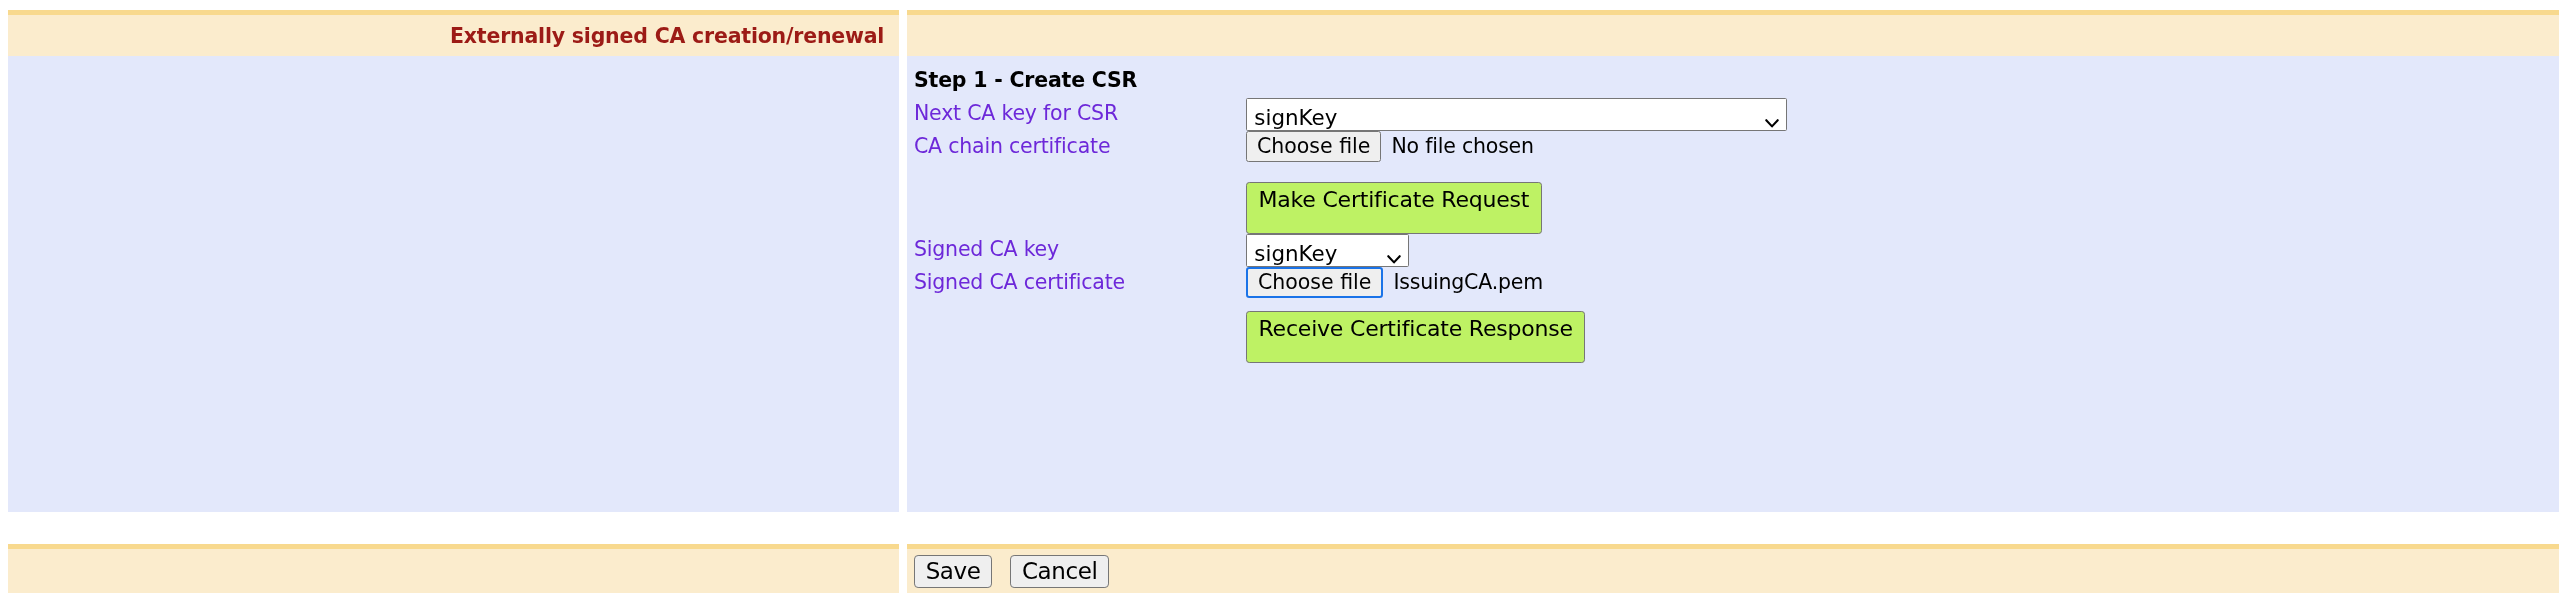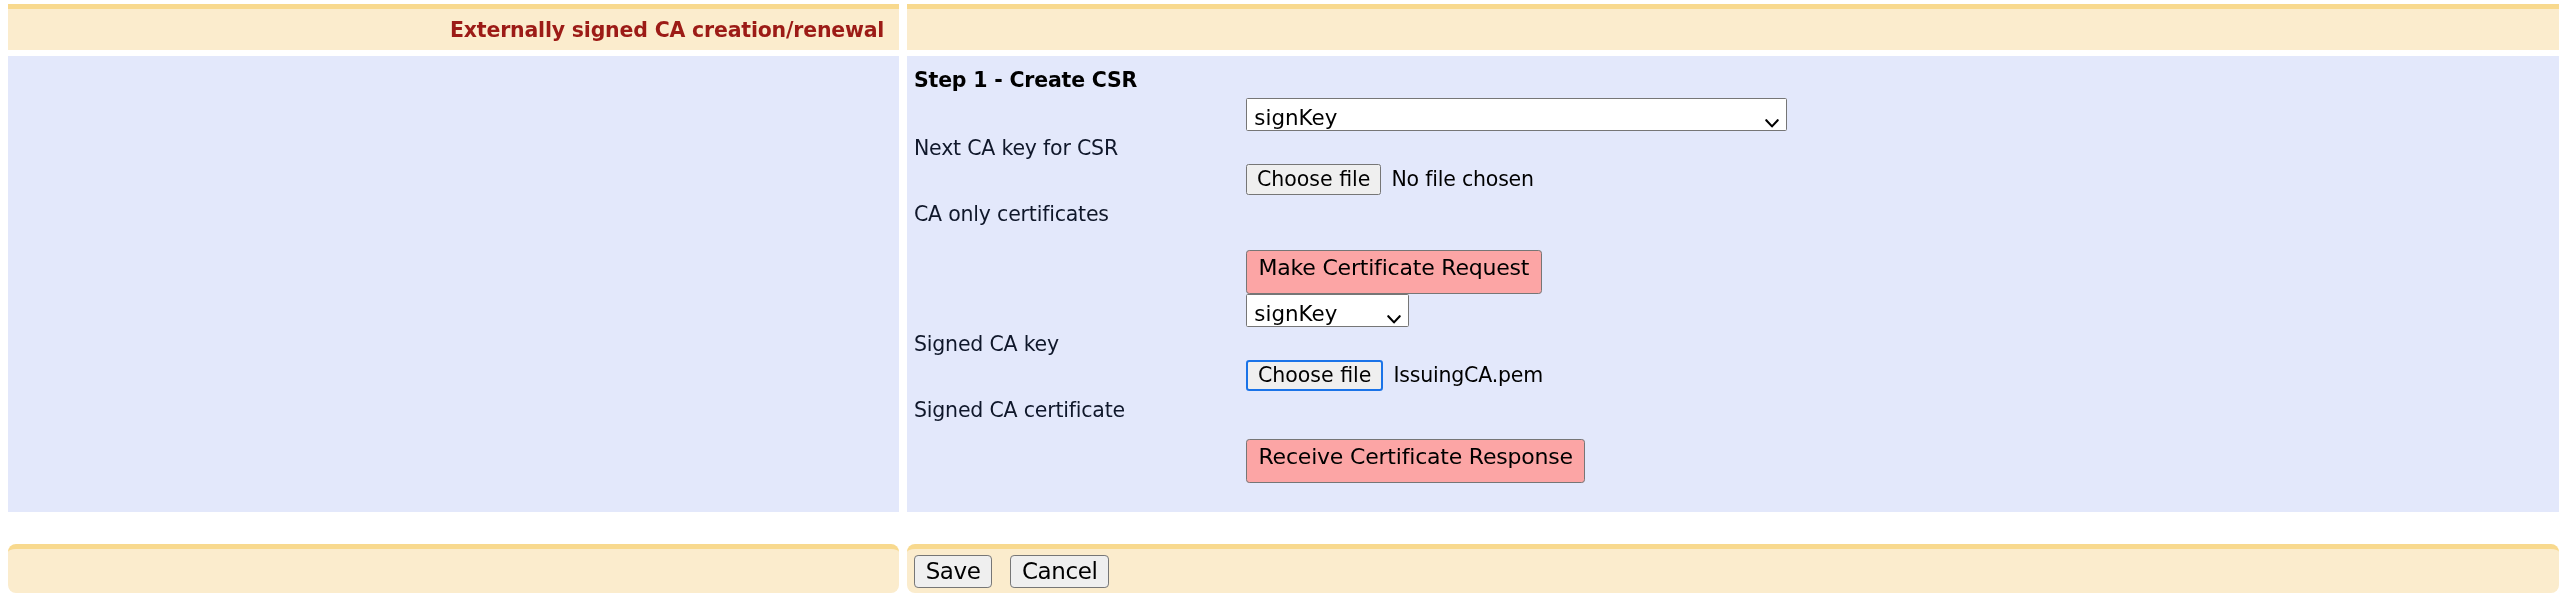--- a/index.html
+++ b/index.html
@@ -33,21 +33,21 @@
     flex: 0 0 8.2px;
     background: #ffffff;
   }
   .col-right {
     flex: 1 1 auto;
     box-sizing: border-box;
   }
 
   
   #header-bar {
-    top: 4px;
+    top: 10px;
     height: 46px;
   }
   #header-bar .col-left,
   #header-bar .col-right {
     background: #fbeccd;
     border-top: 5px solid #f8d98e;
     height: 46px;
   }
   #header-bar .col-left {
     display: flex;
@@ -94,25 +94,24 @@
 
   .form-row {
     display: flex;
     align-items: flex-start;
     min-height: 31px;
   }
   .row-label {
     width: 332px;
     flex: 0 0 332px;
     font-size: 20.5px;
-    color: #0f172a;
+    color: #6d28d9;
     line-height: 31px;
     letter-spacing: -0.2px;
     white-space: nowrap;
-    margin-top: 35px;
   }
   .row-control {
     flex: 1 1 auto;
     display: flex;
     align-items: center;
   }
 
   
   .select-box {
     box-sizing: border-box;
@@ -177,44 +176,43 @@
     letter-spacing: -0.1px;
   }
   .help-text.compact {
     line-height: 25px;
     margin-top: 0;
   }
 
   
   .action-btn {
     box-sizing: border-box;
-    background: #fca5a5;
+    background: #bef264;
     border: 1.6px solid #767676;
     border-radius: 3.3px;
-    height: 44px;
+    height: 52px;
     padding: 0 11.5px;
     font-size: 22px;
     line-height: 33px;
     color: #000;
     white-space: nowrap;
     display: inline-block;
     letter-spacing: -0.2px;
   }
 
   
   #footer-bar {
     top: 544px;
     height: 49px;
   }
   #footer-bar .col-left,
   #footer-bar .col-right {
     background: #fbeccd;
     border-top: 5px solid #f8d98e;
     height: 49px;
-    border-radius: 8px;
   }
   #footer-bar .col-right {
     display: flex;
     align-items: center;
     padding-left: 6.6px;
     gap: 18px;
   }
   .footer-btn {
     box-sizing: border-box;
     background: #efefef;
@@ -262,21 +260,21 @@
             <span class="select-arrow">
               <svg width="14" height="9" viewBox="0 0 17 11" aria-hidden="true">
                 <path d="M1.5 1.5 L8.5 9 L15.5 1.5" fill="none" stroke="#000" stroke-width="2.6" stroke-linecap="round" stroke-linejoin="round"></path>
               </svg>
             </span>
           </div>
         </div>
       </div>
 
       <div class="form-row">
-        <div class="row-label">CA only certificates</div>
+        <div class="row-label">CA chain certificate</div>
         <div class="row-control">
           <div class="file-input">
             <span class="file-btn">Choose file</span>
             <span class="file-name">No file chosen</span>
           </div>
         </div>
       </div>
 
 
       <div class="form-row mt-make">

